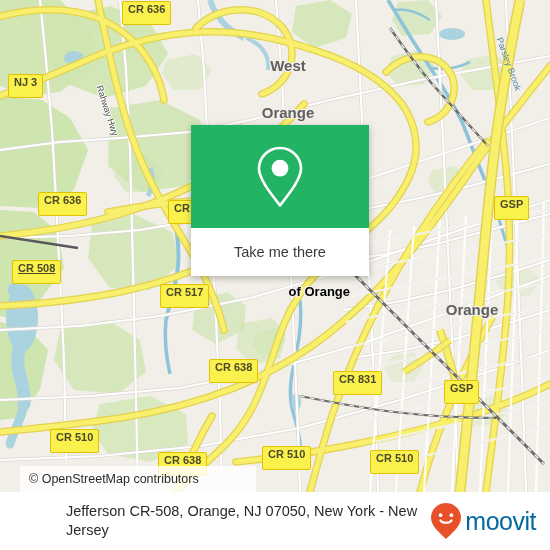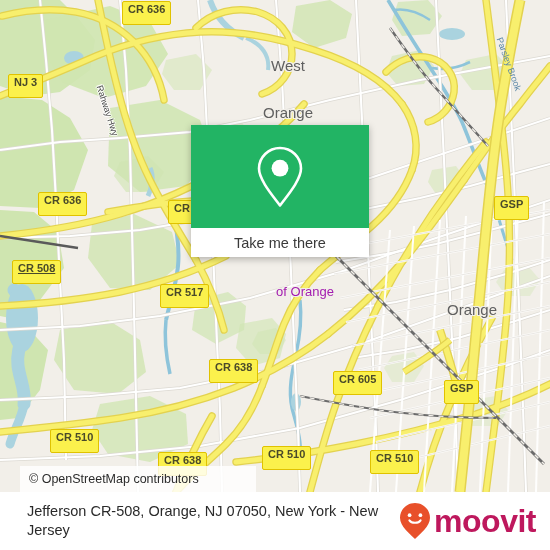--- a/index.html
+++ b/index.html
@@ -28,33 +28,33 @@
     height: 492px;
     overflow: hidden;
     background: #f2efe9;
   }
   #map-svg { display: block; }
 
   .map-label {
     position: absolute;
     color: #6b6b6b;
     font-family: "Liberation Sans", sans-serif;
-    font-weight: 400;
+    font-weight: 700;
     text-align: center;
     line-height: 1.05;
     text-shadow:
       1.4px 0 0 #f2efe9, -1.4px 0 0 #f2efe9,
       0 1.4px 0 #f2efe9, 0 -1.4px 0 #f2efe9,
       1px 1px 0 #f2efe9, -1px -1px 0 #f2efe9,
       1px -1px 0 #f2efe9, -1px 1px 0 #f2efe9;
     white-space: pre;
     pointer-events: none;
   }
   .place-major { font-size: 15px; color: #5f5f5f; }
-  .place-minor { font-size: 13px; color: #a21caf; }
+  .place-minor { font-size: 13px; color: #000000; text-align: right; }
 
   .water-label {
     position: absolute;
     color: #5c88a8;
     font-size: 9px;
     font-family: "Liberation Sans", sans-serif;
     white-space: pre;
     pointer-events: none;
   }
   .road-name-label {
@@ -115,21 +115,21 @@
     overflow: hidden;
   }
   #poi-card-image {
     height: 103px;
     background: #22b464;
     display: flex;
     align-items: center;
     justify-content: center;
   }
   #poi-card-button {
-    height: 29px;
+    height: 48px;
     background: #ffffff;
     display: flex;
     align-items: center;
     justify-content: center;
     font-size: 14.5px;
     color: #3a3a3a;
     font-family: "Liberation Sans", sans-serif;
     cursor: pointer;
   }
 
@@ -147,33 +147,34 @@
     padding: 0 14px 0 27px;
     z-index: 50;
   }
   #footer-title {
     flex: 1 1 auto;
     font-size: 14.5px;
     line-height: 19px;
     color: #2a2a2a;
     font-family: "Liberation Sans", sans-serif;
     padding-right: 12px;
+    margin-left: 39px;
   }
   #brand {
     flex: 0 0 auto;
     display: flex;
     align-items: center;
     gap: 2px;
   }
   #brand-word {
-    font-size: 32px;
+    font-size: 25px;
     letter-spacing: -0.5px;
-    color: #be185d;
-    font-family: "Liberation Sans", sans-serif;
-    font-weight: 700;
+    color: #0369a1;
+    font-family: "Liberation Sans", sans-serif;
+    font-weight: 400;
     line-height: 32px;
   }
 </style>
 </head>
 <body>
 
 <div id="app">
 
   <div id="map-area">
     <svg id="map-svg" width="550" height="492" viewBox="0 0 550 492" xmlns="http://www.w3.org/2000/svg">
@@ -398,21 +399,21 @@
     <div class="water-label" style="left:504px; top:36px; transform: rotate(70deg); transform-origin: left top;">Parsley Brook</div>
 
     <div class="shield" style="left:122px; top:1px;">CR 636</div>
     <div class="shield" style="left:8px; top:74px;">NJ 3</div>
     <div class="shield" style="left:38px; top:192px;">CR 636</div>
     <div class="shield" style="left:168px; top:200px;">CR 636</div>
     <div class="shield" style="left:494px; top:196px;">GSP</div>
     <div class="shield" style="left:12px; top:260px;text-decoration:underline;">CR 508</div>
     <div class="shield" style="left:160px; top:284px;">CR 517</div>
     <div class="shield" style="left:209px; top:359px;">CR 638</div>
-    <div class="shield" style="left:333px; top:371px;">CR 605</div>
+    <div class="shield" style="left:333px; top:371px;">CR 831</div>
     <div class="shield" style="left:444px; top:380px;">GSP</div>
     <div class="shield" style="left:50px; top:429px;">CR 510</div>
     <div class="shield" style="left:158px; top:452px;">CR 638</div>
     <div class="shield" style="left:262px; top:446px;">CR 510</div>
     <div class="shield" style="left:370px; top:450px;">CR 510</div>
 
     <div id="attribution">
       <span>© OpenStreetMap contributors</span>
     </div>
 

